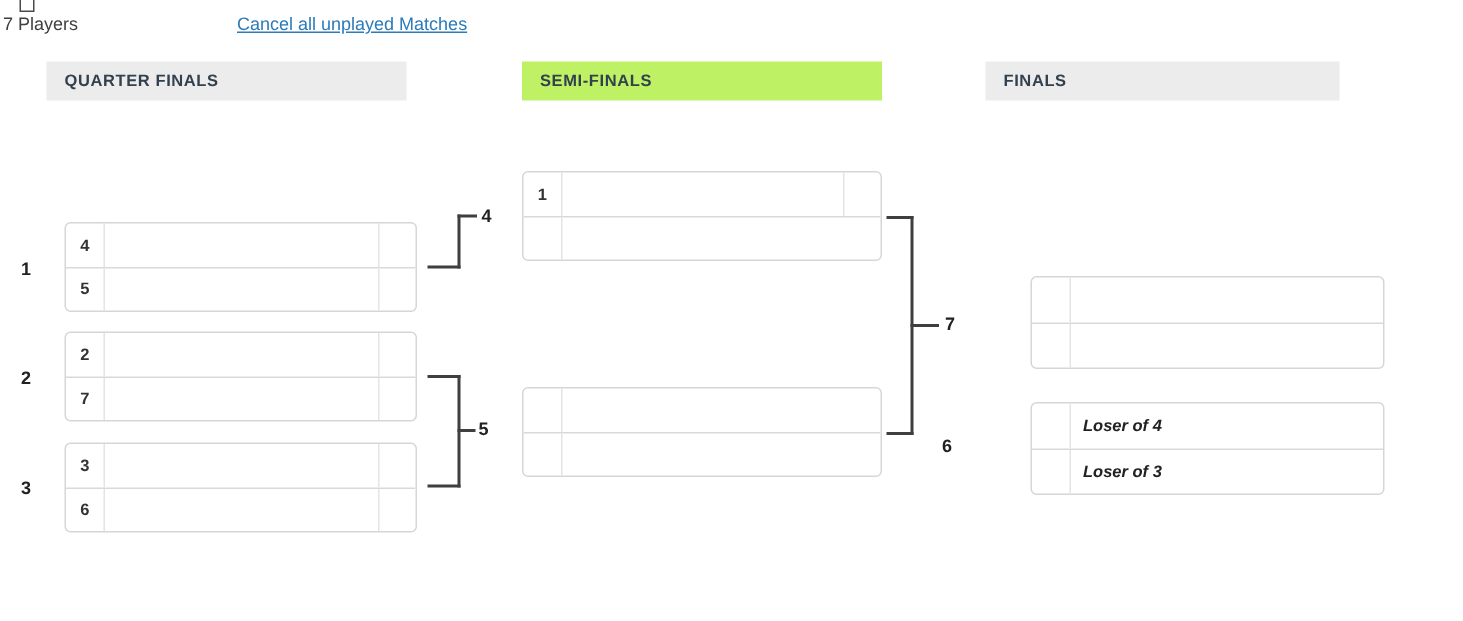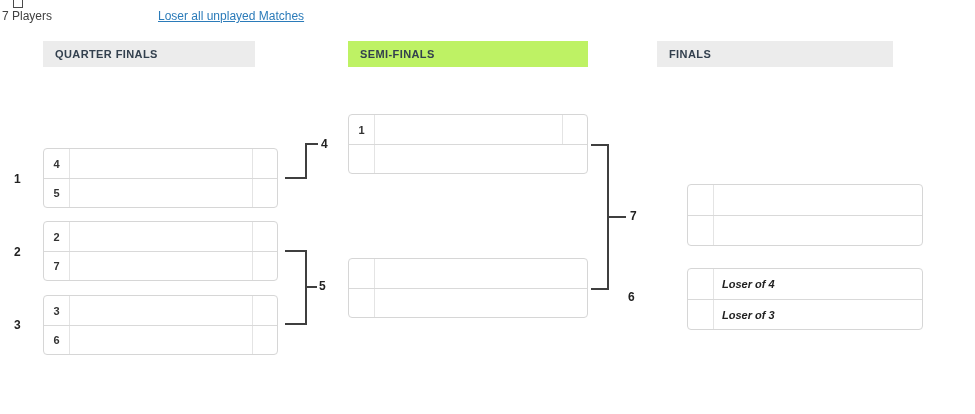--- a/index.html
+++ b/index.html
@@ -29,21 +29,21 @@
     font-size: 12px; text-decoration: underline; cursor: pointer;
   }
 
   
   .round-header {
     position: absolute; top: 41px; height: 26px;
     display: flex; align-items: center;
     padding-left: 12px;
     font-size: 11px; font-weight: bold; letter-spacing: 0.4px;
   }
-  .rh-qf { left: 43px;  width: 212px; }
+  .rh-qf { left: 31px;  width: 240px; }
   .rh-sf { left: 348px; width: 240px; }
   .rh-f  { left: 657px; width: 236px; }
 
   
   .match {
     position: absolute;
     background: #fff;
     border: 1px solid #d6d6d6;
     border-radius: 4px;
     overflow: hidden;
@@ -86,21 +86,21 @@
   
   .line { position: absolute; }
 </style>
 </head>
 <body>
 
 <div class="stage">
 
   <div class="clipped-box"></div>
   <div class="players-count">7 Players</div>
-  <a class="cancel-link" style="color:#2b7bb9">Loser all unplayed Matches</a>
+  <a class="cancel-link" style="color:#2b7bb9">Cancel all unplayed Matches</a>
 
   <div class="round-header rh-qf" style="background:#ececec;color:#33404e">QUARTER FINALS</div>
   <div class="round-header rh-sf" style="background:#bef264;color:#33404e">SEMI-FINALS</div>
   <div class="round-header rh-f" style="background:#ececec;color:#33404e">FINALS</div>
 
   <div class="mnum" style="left:14px;top:172px">1</div>
   <div class="mnum" style="left:14px;top:245px">2</div>
   <div class="mnum" style="left:14px;top:318px">3</div>
 
   <div class="match qf-box" style="top:148px">

